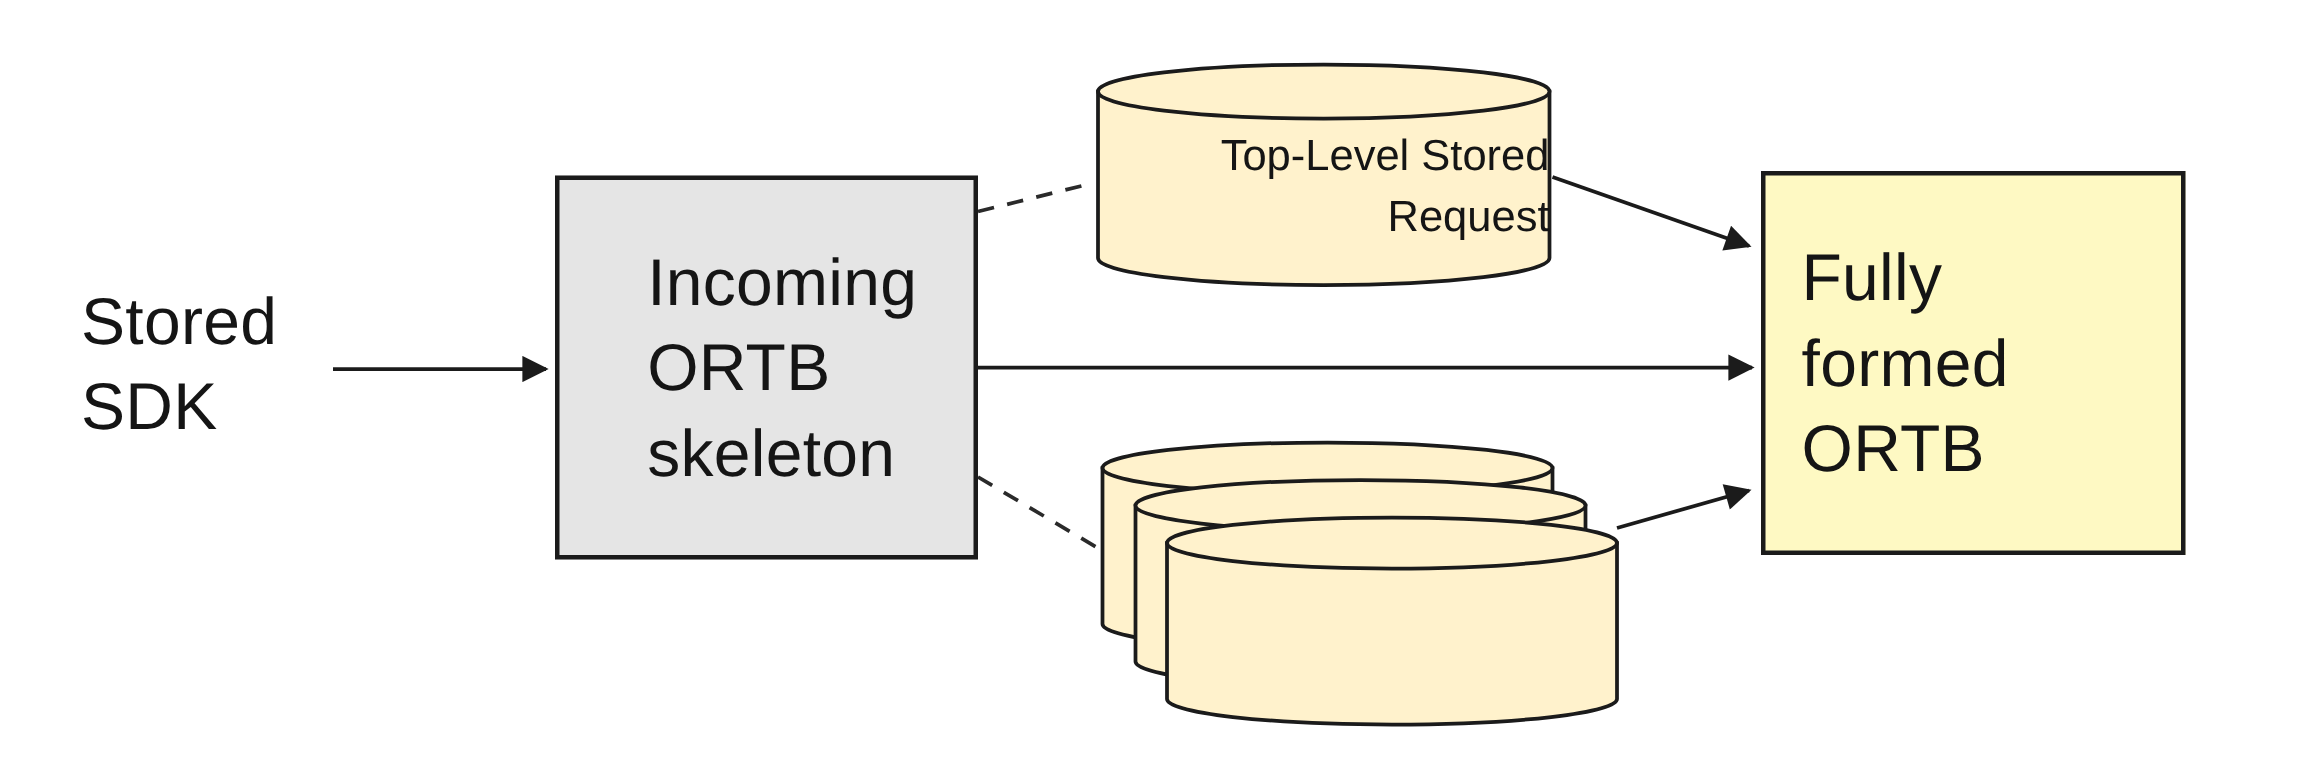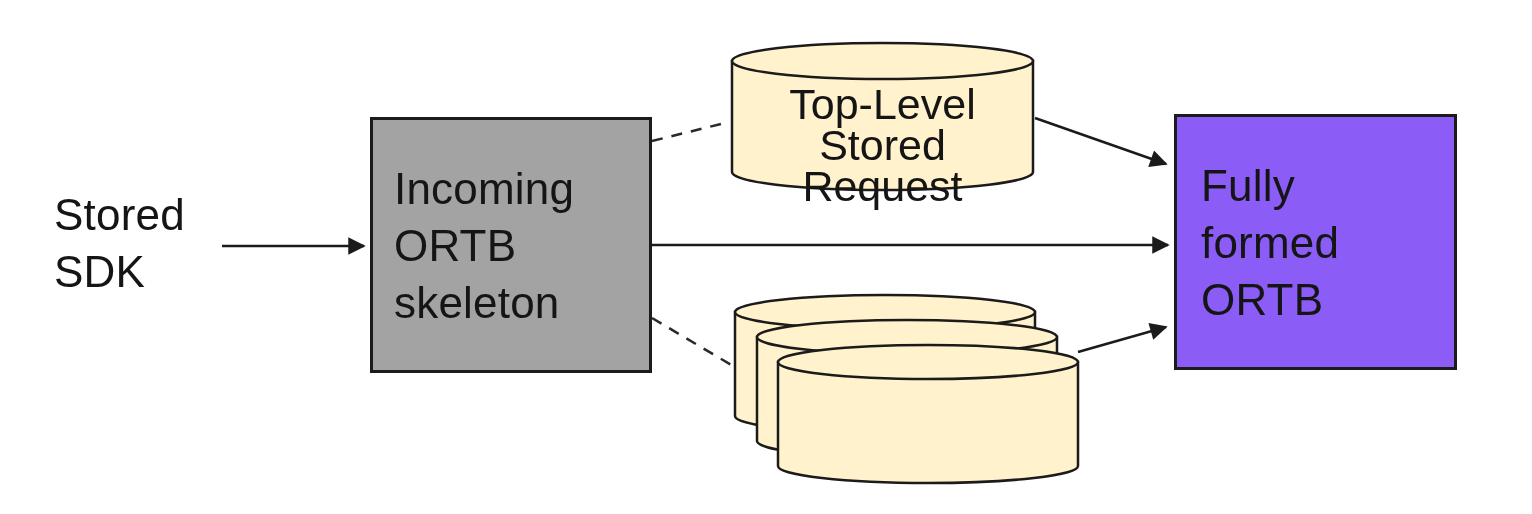--- a/index.html
+++ b/index.html
@@ -57,35 +57,36 @@
     align-items: center;
   }
   .box .box-text {
     white-space: pre-line;
   }
   .box-blue {
     left: 370px;
     top: 117px;
     width: 282px;
     height: 256px;
-    background: #a3a3a3;
+    background: #e5e5e5;
     padding-left: 21px;
+    justify-content: center;
   }
   .box-green {
     left: 1174px;
     top: 114px;
     width: 283px;
     height: 256px;
-    background: #8b5cf6;
+    background: #fef9c3;
     padding-left: 24px;
   }
   .cyl-label {
     position: absolute;
-    text-align: center;
-    font-size: 43px;
+    text-align: right;
+    font-size: 29px;
     line-height: 41px;
     white-space: pre-line;
   }
   .cyl-label-top {
     left: 732px;
     top: 84px;
     width: 301px;
   }
   .cyl-label-imp {
     left: 778px;

